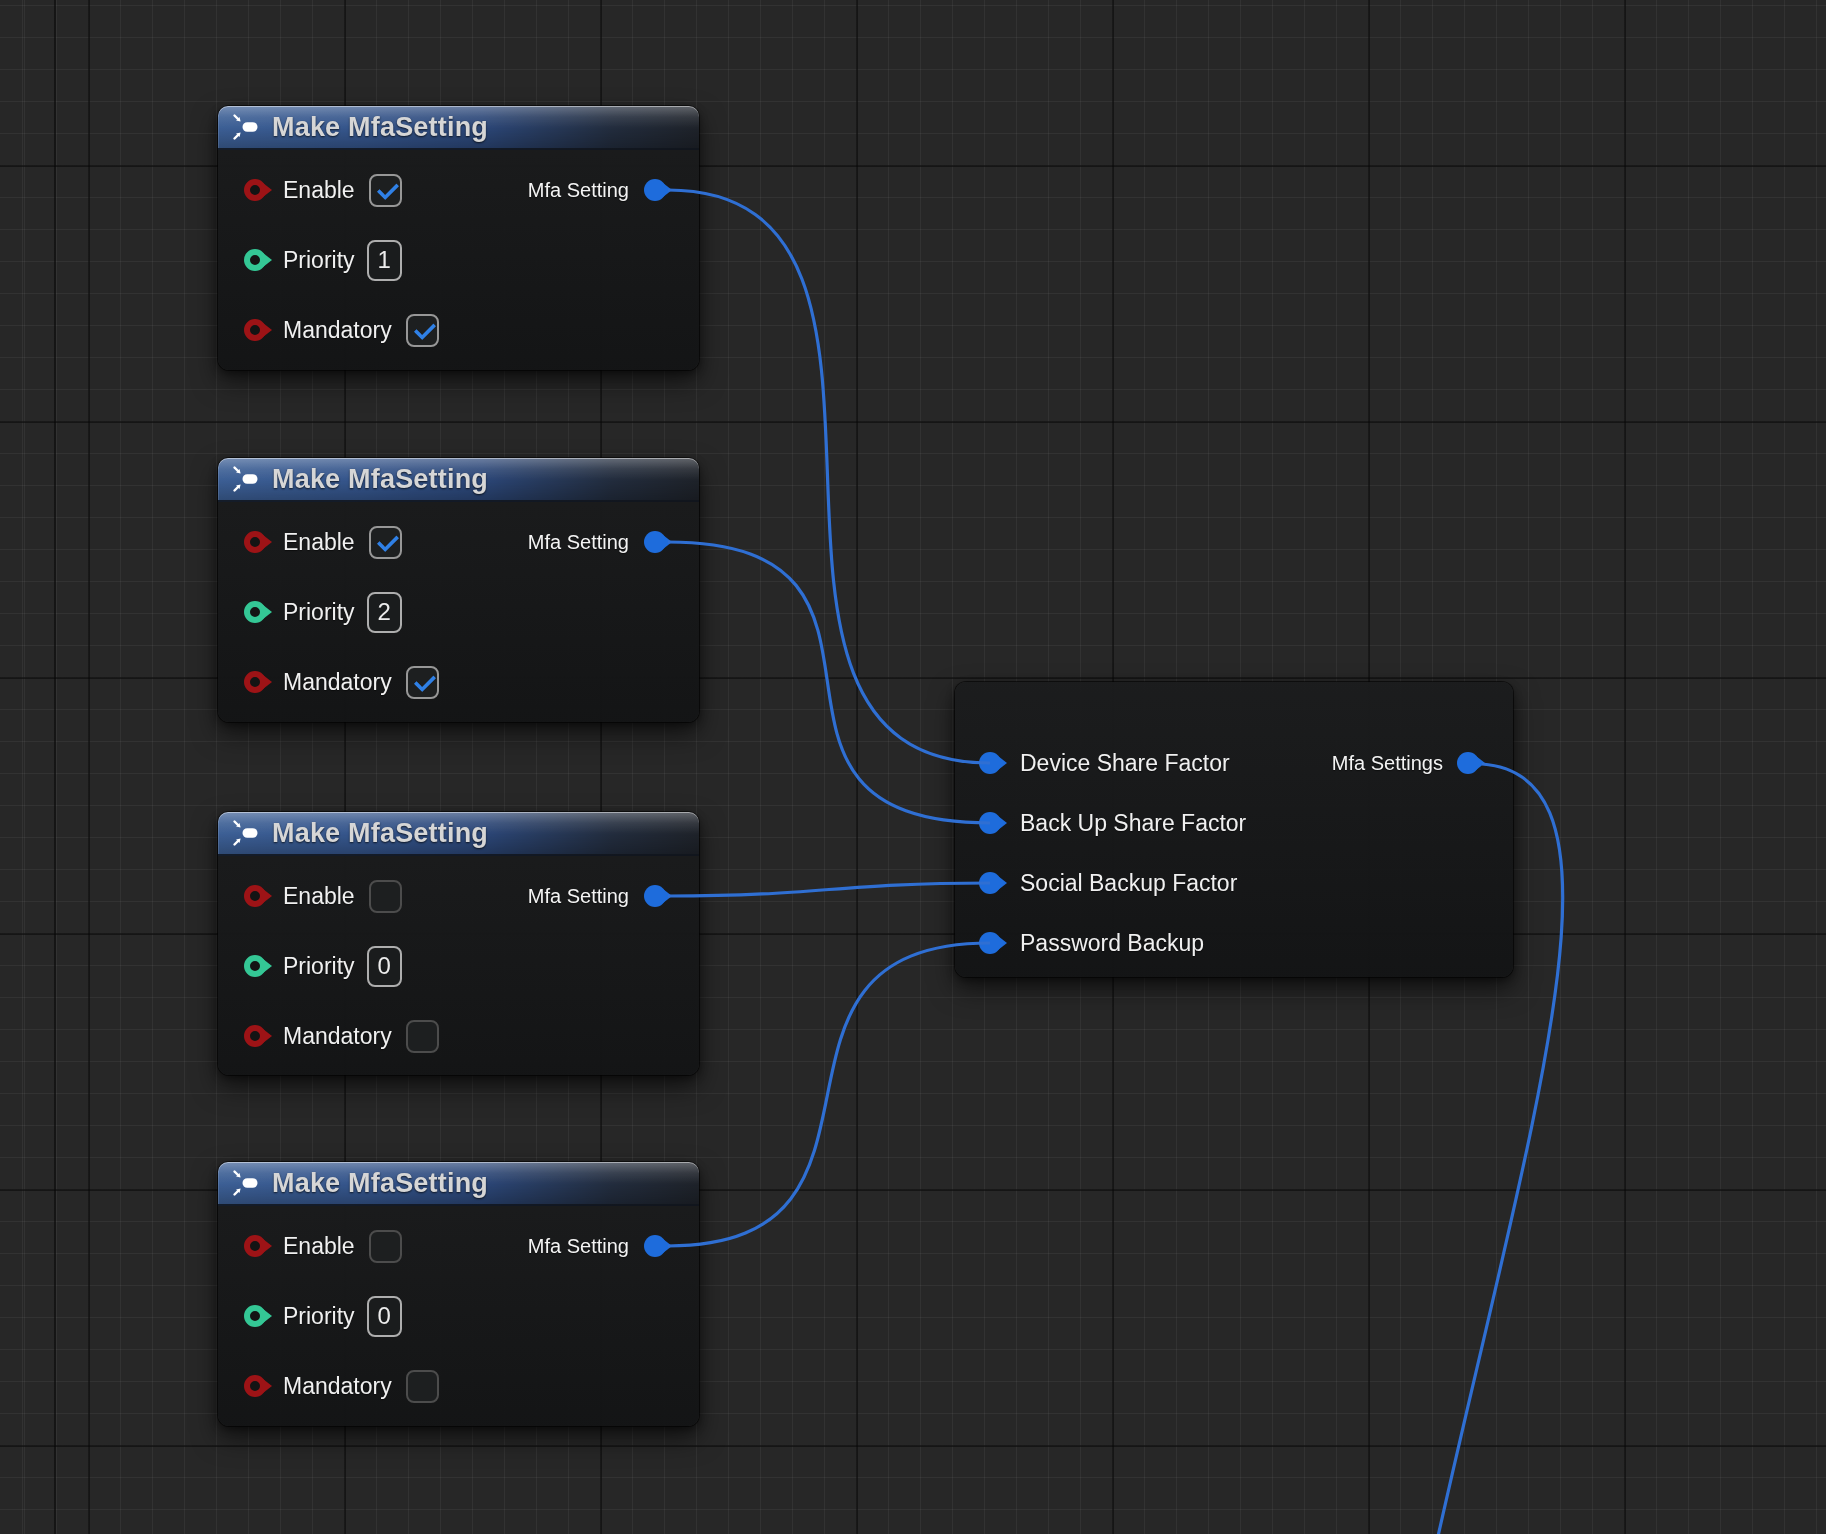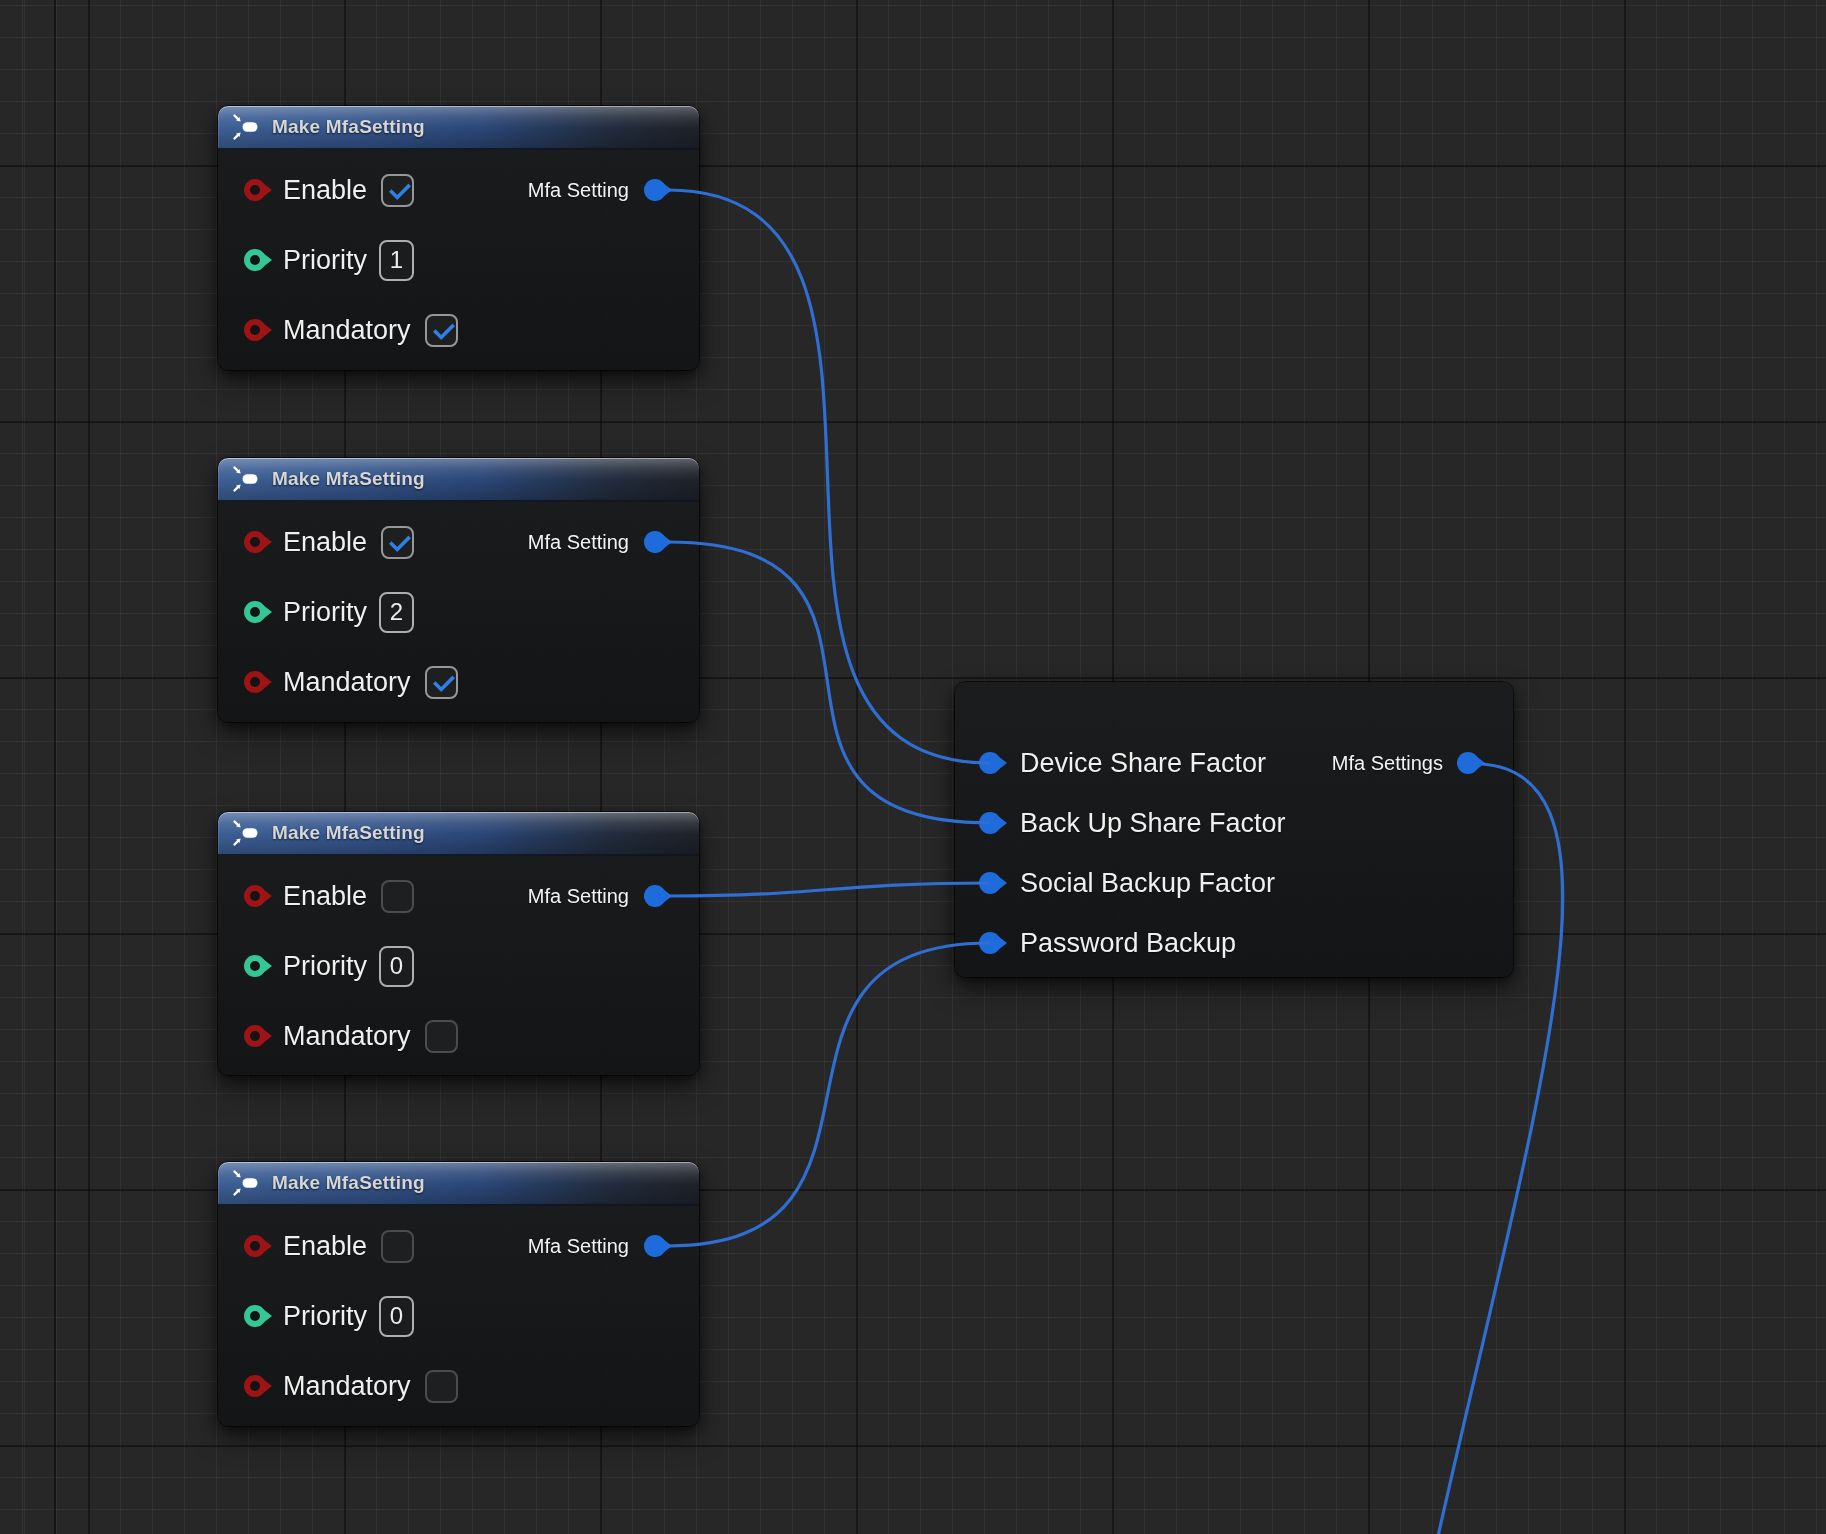--- a/index.html
+++ b/index.html
@@ -15,25 +15,25 @@
   .node{position:absolute;z-index:10;border-radius:11px;
     background:linear-gradient(180deg, rgba(27,28,29,0.97), rgba(19,20,21,0.97));
     box-shadow:0 12px 26px rgba(0,0,0,0.55), 0 3px 8px rgba(0,0,0,0.45), 0 0 0 1px rgba(0,0,0,0.55);}
   .nheader{position:absolute;left:0;right:0;top:0;height:44px;border-radius:10px 10px 0 0;
     display:flex;align-items:center;gap:10px;padding:0 14px;box-sizing:border-box;
     background:
       linear-gradient(180deg, rgba(255,255,255,0.30) 0%, rgba(255,255,255,0.10) 26%, rgba(255,255,255,0) 52%, rgba(0,0,0,0.22) 100%),
       linear-gradient(90deg, #3c5f95 0%, #34548a 30%, #2b4677 55%, #222c3d 82%, #1e2229 100%);
     box-shadow:inset 0 1px 0 rgba(255,255,255,0.45), inset 1px 0 0 rgba(255,255,255,0.12);
     border-bottom:2px solid rgba(4,8,16,0.85);}
-  .ntitle{font-size:19px;font-weight:700;color:#d6d6d6;text-shadow:0 1px 2px rgba(0,0,0,0.7);
+  .ntitle{font-size:27px;font-weight:700;color:#d6d6d6;text-shadow:0 1px 2px rgba(0,0,0,0.7);
     letter-spacing:0.2px;white-space:nowrap;}
   .nicon{flex:0 0 auto;}
   .row{position:absolute;left:0;right:0;height:44px;display:flex;align-items:center;}
-  .plabel{font-size:27px;color:#f0f0f0;margin-left:65px;white-space:nowrap;
+  .plabel{font-size:23px;color:#f0f0f0;margin-left:65px;white-space:nowrap;
     text-shadow:0 1px 1px rgba(0,0,0,0.5);}
   .out-label{position:absolute;right:70px;top:50%;transform:translateY(-50%);
     font-size:20px;color:#f4f4f4;white-space:nowrap;text-shadow:0 1px 1px rgba(0,0,0,0.5);}
   .pin{position:absolute;top:50%;transform:translateY(-50%);width:22px;height:22px;
     border-radius:50%;box-sizing:border-box;}
   .pin::after{content:"";position:absolute;left:19px;top:50%;transform:translateY(-50%);
     border-top:7px solid transparent;border-bottom:7px solid transparent;
     border-left:9px solid currentColor;}
   .pin.hollow{border:6px solid currentColor;background:#141414;}
   .pin.hollow::after{left:13px;}

